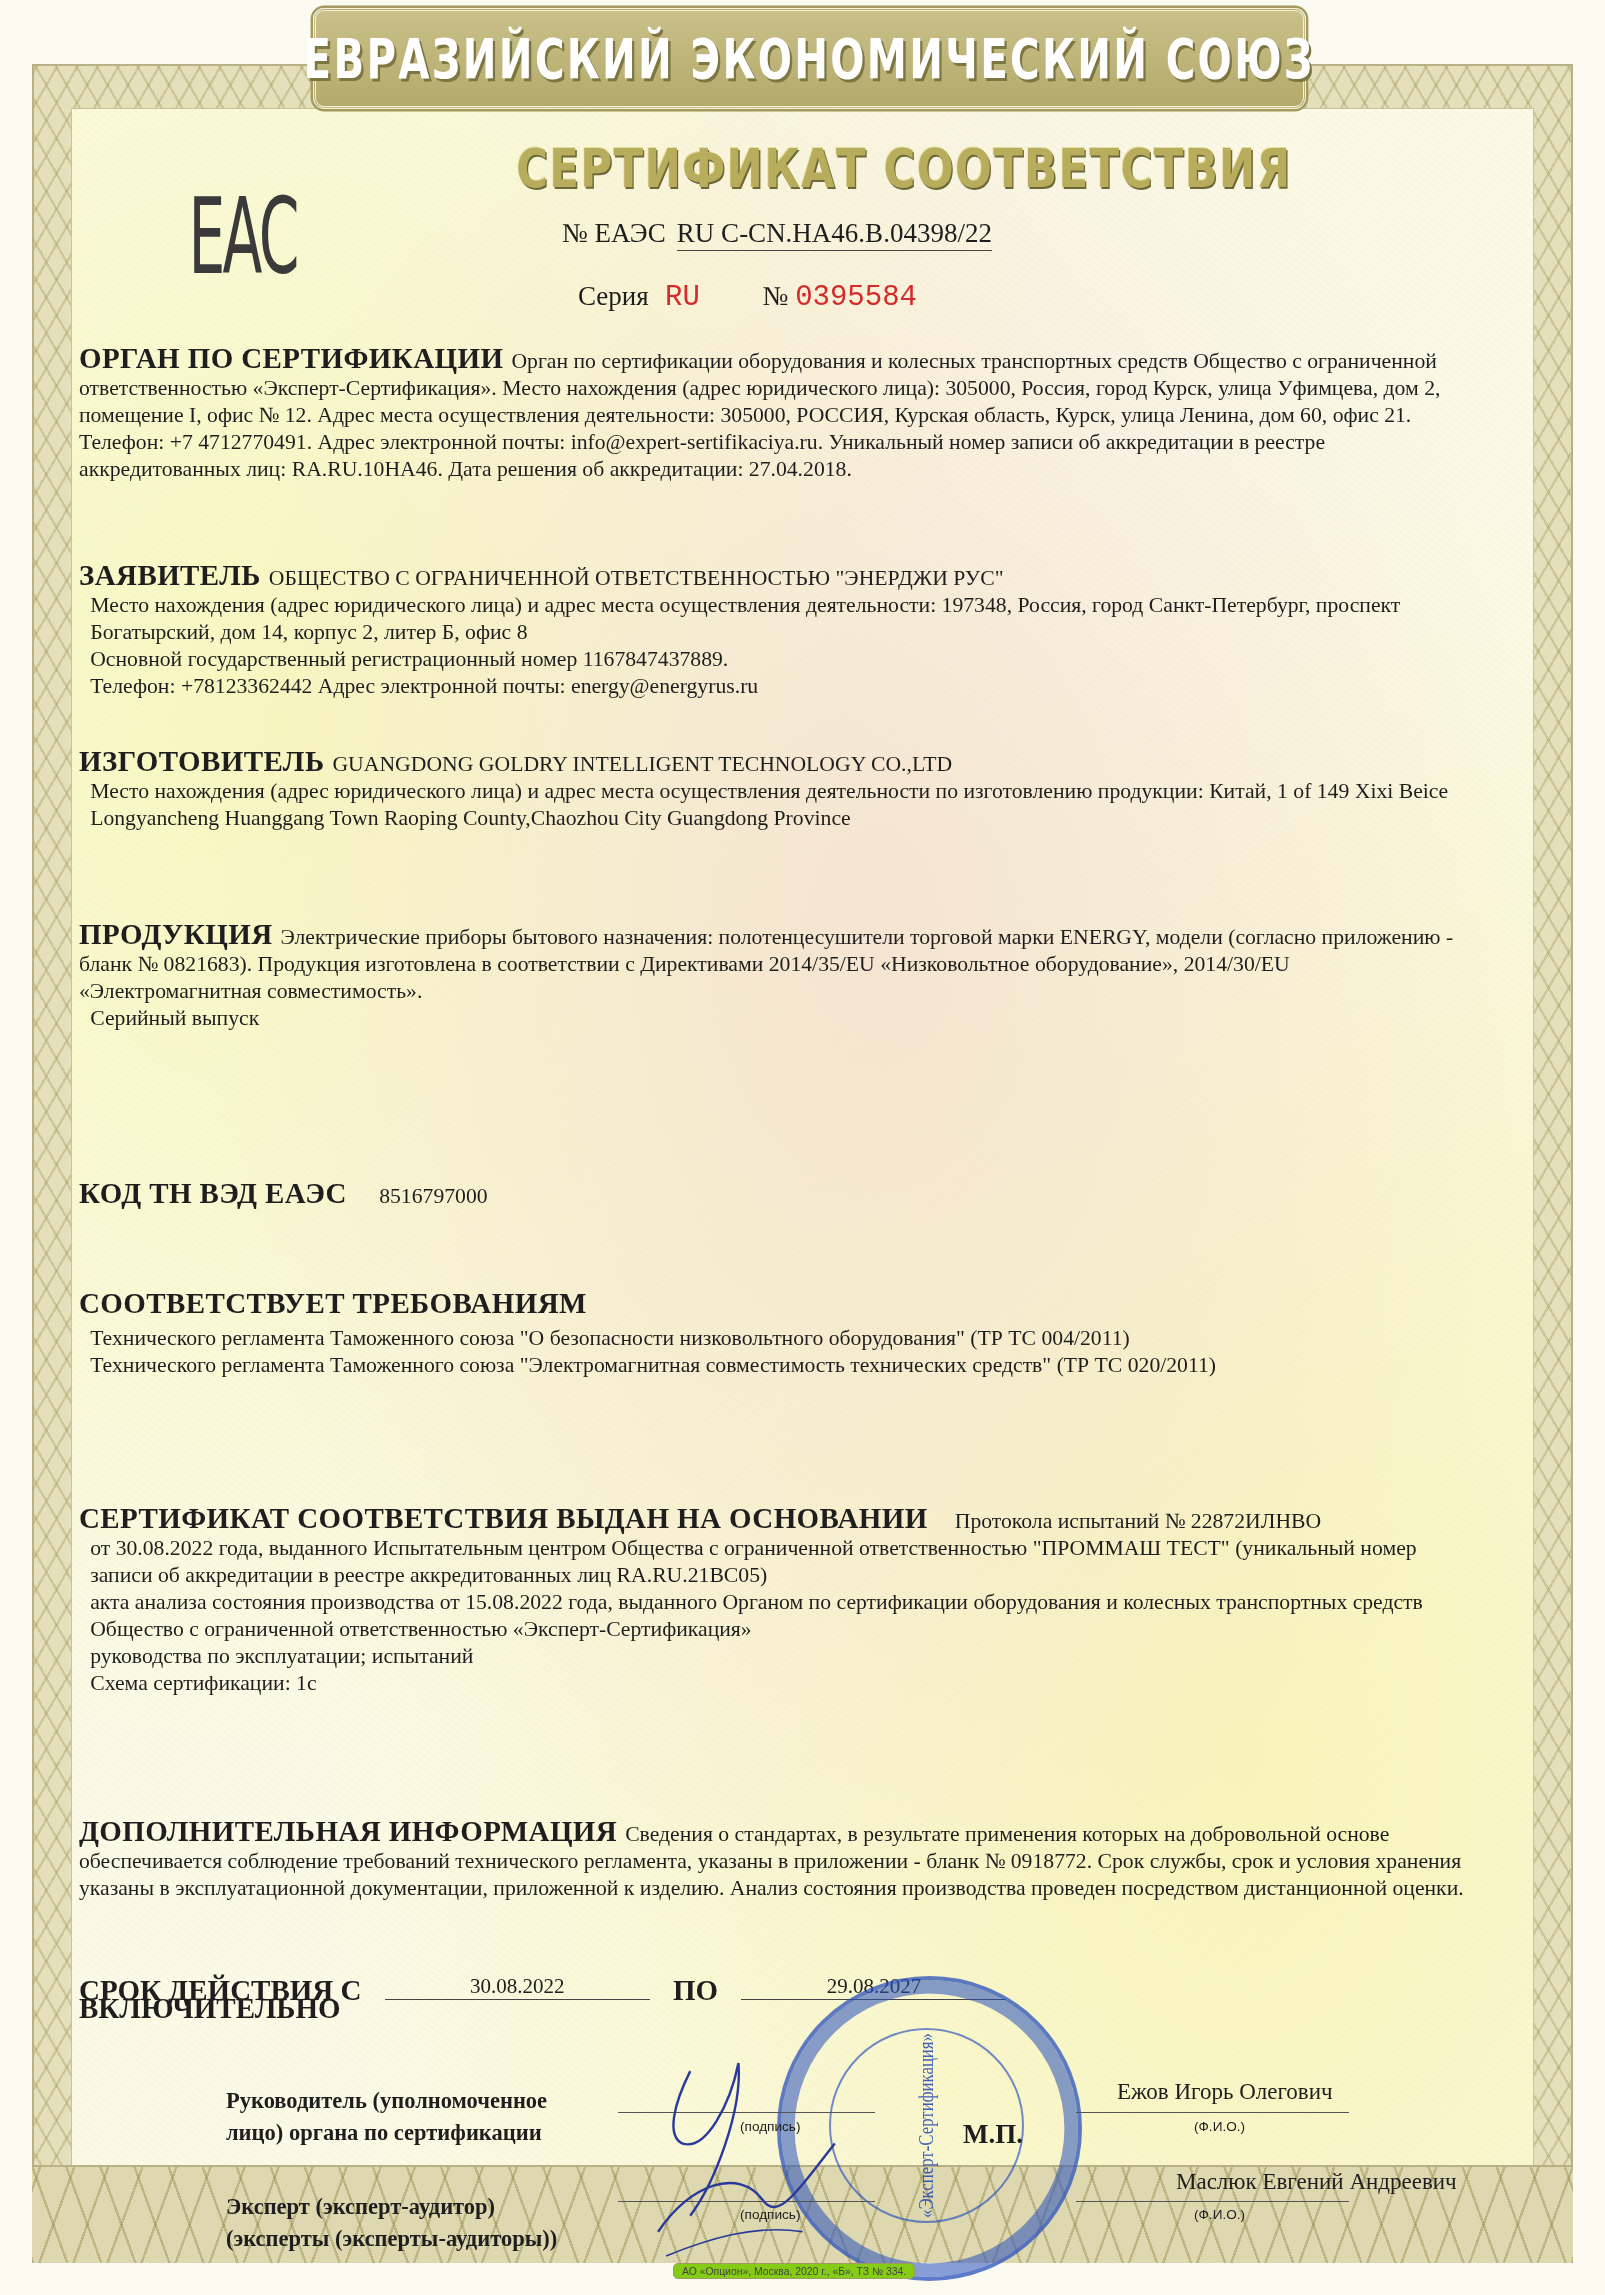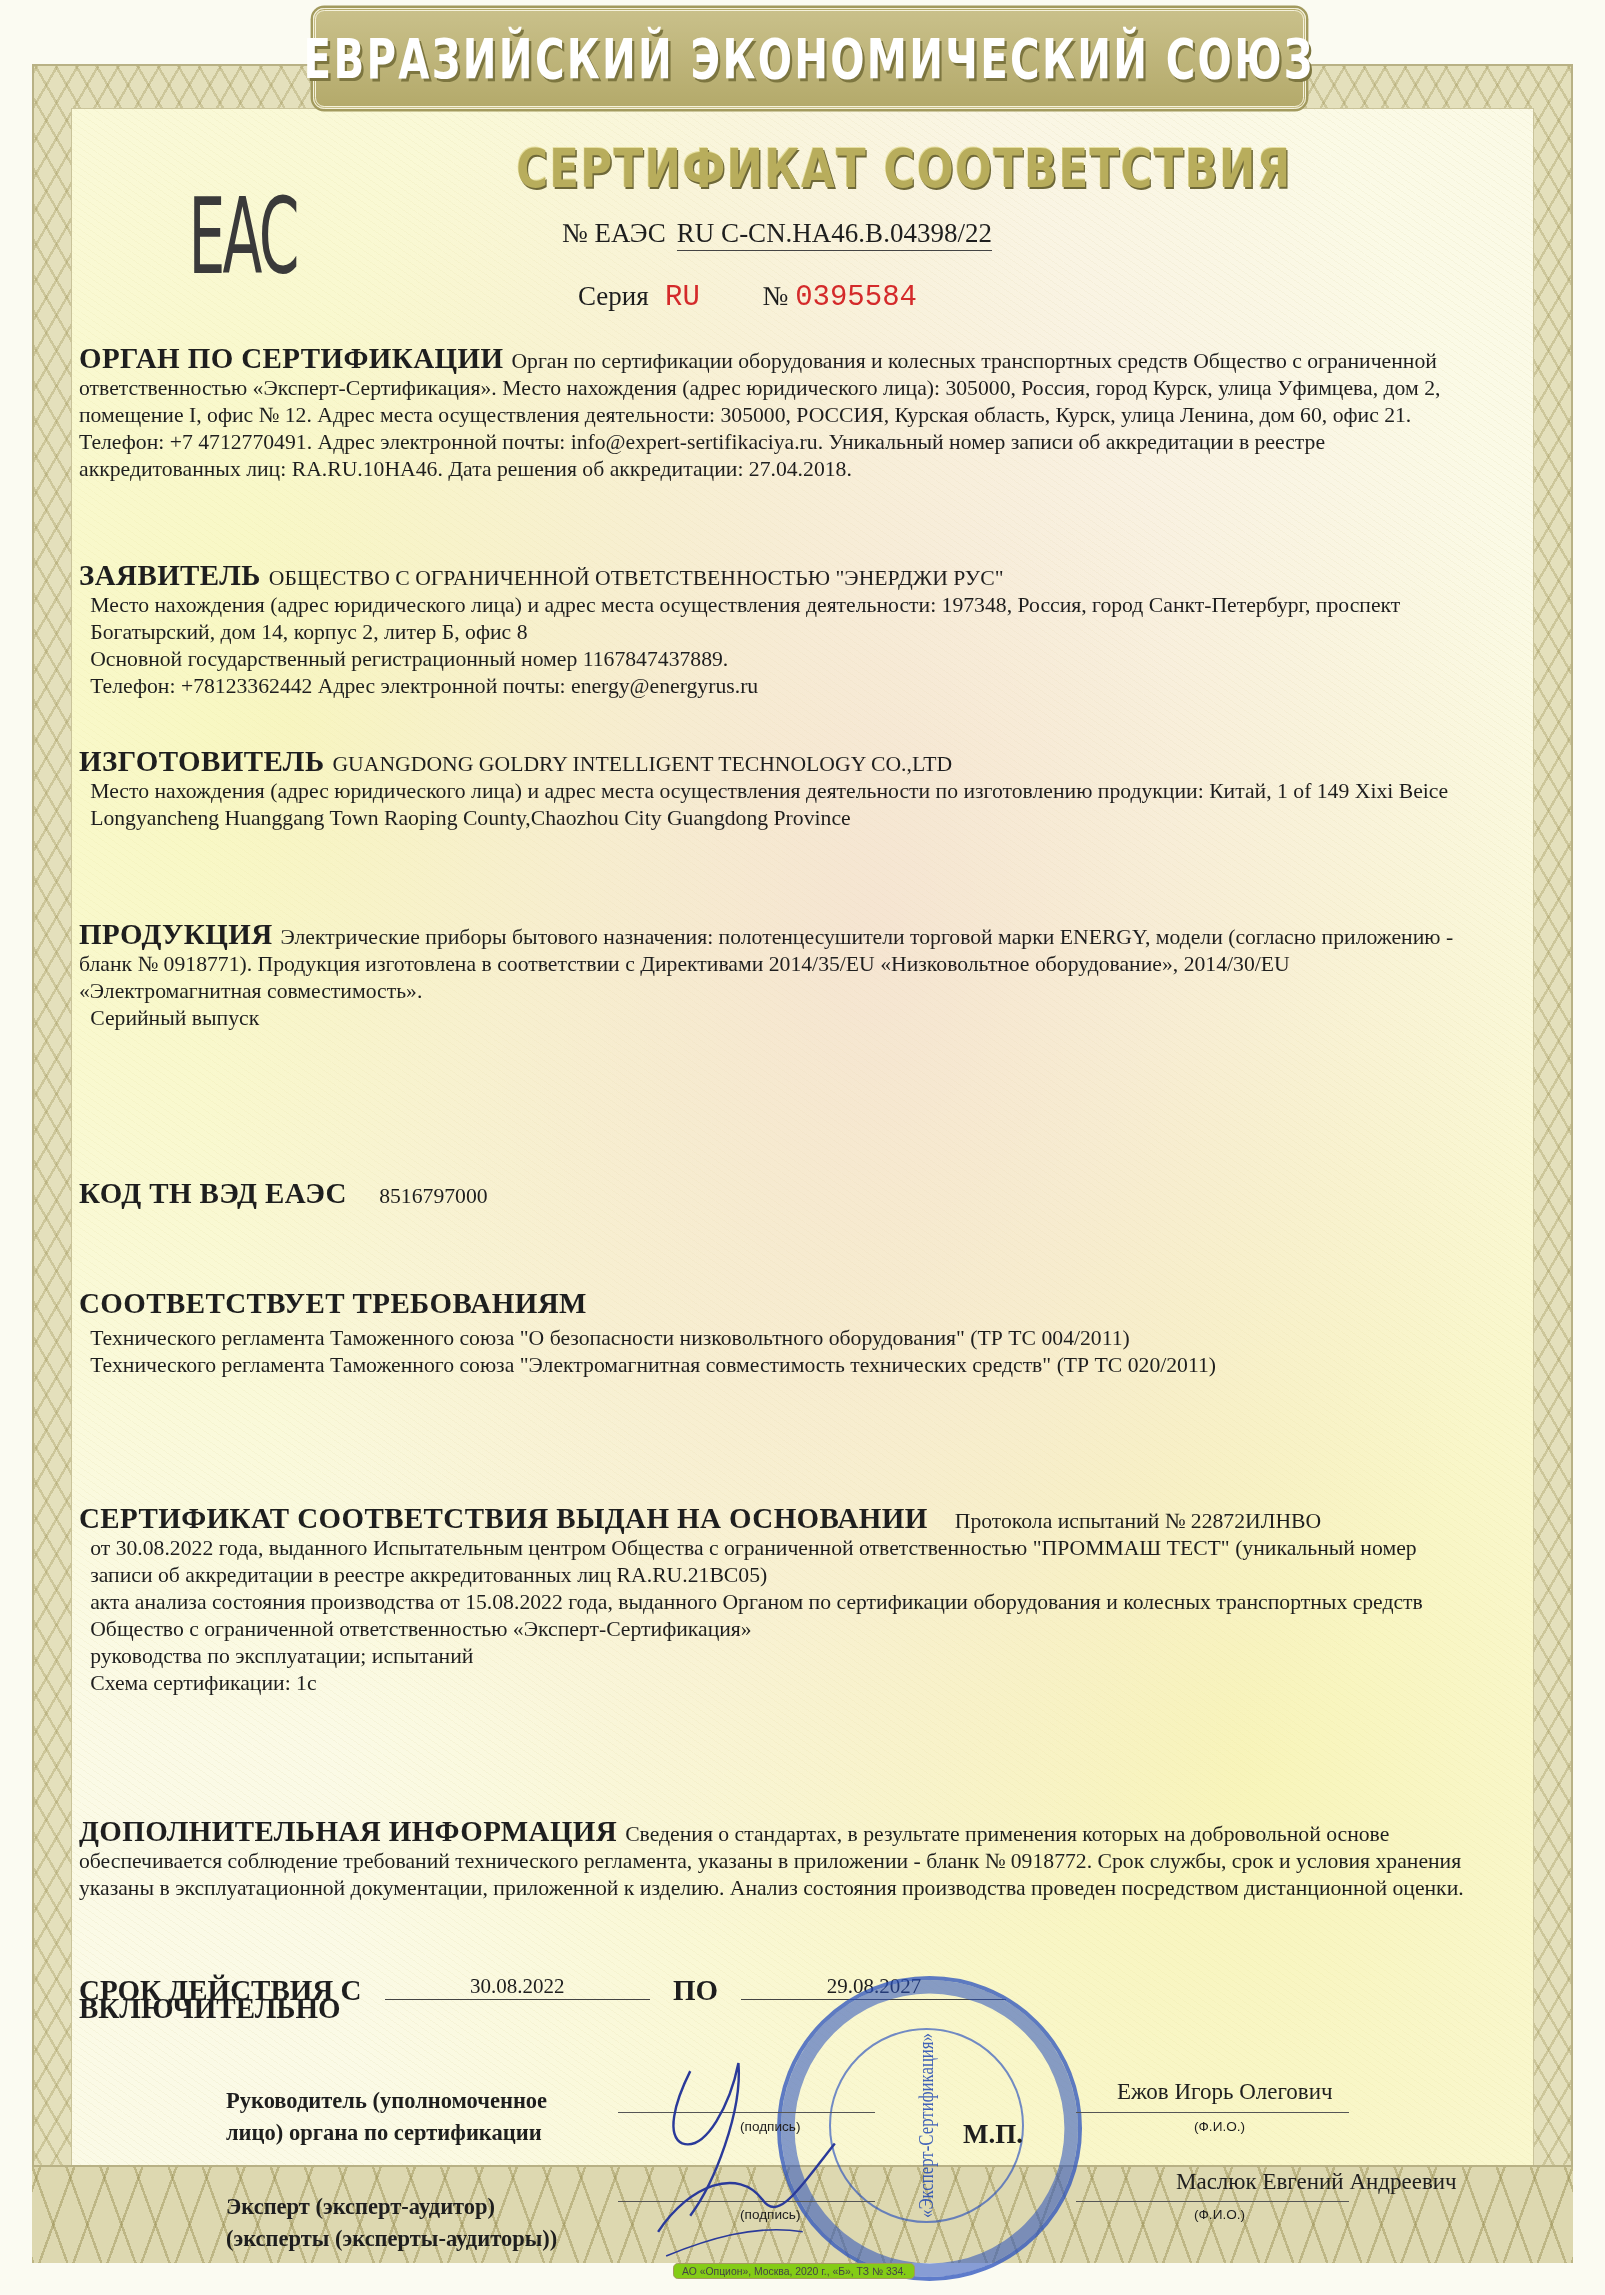--- a/index.html
+++ b/index.html
@@ -143,21 +143,21 @@
   <span class="p">Основной государственный регистрационный номер 1167847437889.</span>
   <span class="p">Телефон: +78123362442 Адрес электронной почты: energy@energyrus.ru</span>
 </div>
 
 <div class="section" style="top:748px;">
   <span class="h">ИЗГОТОВИТЕЛЬ</span><span>GUANGDONG GOLDRY INTELLIGENT TECHNOLOGY CO.,LTD</span>
   <span class="p">Место нахождения (адрес юридического лица) и адрес места осуществления деятельности по изготовлению продукции: Китай, 1 of 149 Xixi Beice Longyancheng Huanggang Town Raoping County,Chaozhou City Guangdong Province</span>
 </div>
 
 <div class="section" style="top:921px;">
-  <span class="h">ПРОДУКЦИЯ</span><span>Электрические приборы бытового назначения: полотенцесушители торговой марки ENERGY, модели (согласно приложению - бланк № 0918771). Продукция изготовлена в соответствии с Директивами 2014/35/EU «Низковольтное оборудование», 2014/30/EU «Электромагнитная совместимость».</span>
+  <span class="h">ПРОДУКЦИЯ</span><span>Электрические приборы бытового назначения: полотенцесушители торговой марки ENERGY, модели (согласно приложению - бланк № 0821683). Продукция изготовлена в соответствии с Директивами 2014/35/EU «Низковольтное оборудование», 2014/30/EU «Электромагнитная совместимость».</span>
   <span class="p">Серийный выпуск</span>
 </div>
 
 <div class="section" style="top:1180px;">
   <span class="h">КОД ТН ВЭД ЕАЭС</span>
   <span style="margin-left:19px;">8516797000</span>
 </div>
 
 <div class="section" style="top:1290px;">
   <span class="h">СООТВЕТСТВУЕТ ТРЕБОВАНИЯМ</span>

